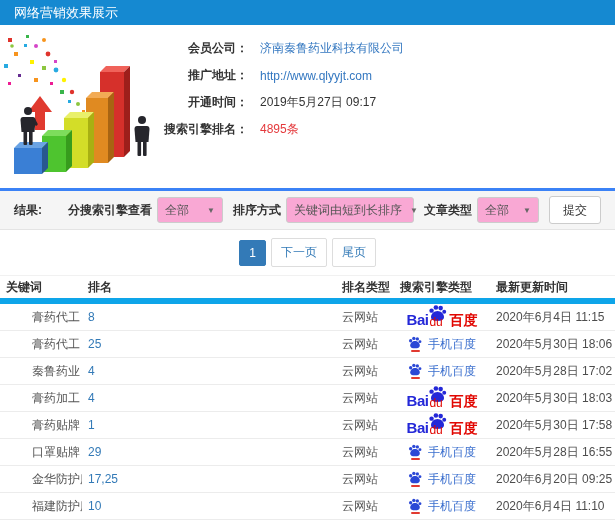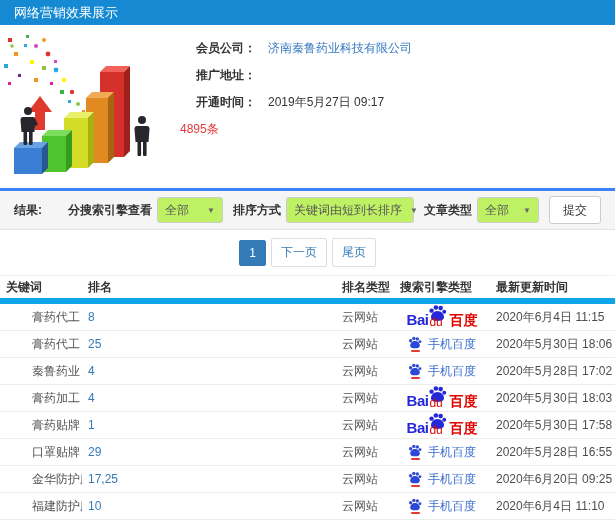--- a/index.html
+++ b/index.html
@@ -5,34 +5,34 @@
   html,body{margin:0;padding:0;}
   body{
     width:615px;height:520px;overflow:hidden;background:#fff;
     font-family:"Liberation Sans",sans-serif;font-size:12px;color:#333;
   }
   
   .topbar{height:25px;background:#1589d1;color:#fff;line-height:25px;padding:0 14px;font-size:13px;}
   
   .info{position:relative;height:163px;background:#fff;}
   .illus{position:absolute;left:0;top:5px;width:170px;height:155px;}
-  .fields{position:absolute;left:168px;top:10px;}
+  .fields{position:absolute;left:160px;top:10px;}
   .field{display:flex;align-items:center;height:27px;}
   .field .lbl{width:88px;text-align:right;font-weight:bold;color:#333;}
   .field .val{margin-left:12px;}
   .val.link{color:#3377c0;text-decoration:none;cursor:pointer;}
   .val.plain{color:#333;}
   .val.hl{color:#e4393c;}
   
   .filterbar{height:42px;background:#f5f5f5;border-top:3px solid #3b82f6;border-bottom:1px solid #e4e4e4;
     display:flex;align-items:center;padding:0 14px;box-sizing:border-box;}
   .result-lbl{font-weight:bold;color:#333;}
   .controls{margin-left:auto;display:flex;align-items:center;}
   .ctl-lbl{font-weight:bold;color:#333;margin:0 5px 0 10px;white-space:nowrap;}
-  .select{height:18px;box-sizing:border-box;border:1px solid #ccc;border-radius:3px;background:#bef264;
+  .select{height:18px;box-sizing:border-box;border:1px solid #ccc;border-radius:3px;background:#f9a8d4;
     display:flex;align-items:center;justify-content:space-between;padding:12px 7px;color:#555;cursor:pointer;white-space:nowrap;}
   .select .caret{font-size:8px;color:#666;margin-left:8px;}
   .sel-engine{width:66px;}
   .sel-sort{width:128px;}
   .sel-article{width:62px;}
   .btn-submit{height:28px;box-sizing:border-box;border:1px solid #ccc;border-radius:3px;background:#fff;
     padding:0 13px;margin-left:10px;color:#333;font-size:12px;font-family:inherit;cursor:pointer;}
   
   .pagination{height:45px;display:flex;align-items:center;justify-content:center;gap:5px;}
   .page{box-sizing:border-box;min-width:27px;padding:5px 9px;border:1px solid #ddd;border-radius:2px;
@@ -145,26 +145,28 @@
       </g>
     </svg>
   </div>
   <div class="fields">
     <div class="field">
       <span class="lbl">会员公司：</span>
       <span class="val link">济南秦鲁药业科技有限公司</span>
     </div>
     <div class="field">
       <span class="lbl">推广地址：</span>
+      <span class="val link">http://www.qlyyjt.com</span>
     </div>
     <div class="field">
       <span class="lbl">开通时间：</span>
       <span class="val plain">2019年5月27日 09:17</span>
     </div>
     <div class="field">
+      <span class="lbl">搜索引擎排名：</span>
       <span class="val hl">4895条</span>
     </div>
   </div>
 </div>
 
 <div class="filterbar">
   <span class="result-lbl">结果:</span>
   <div class="controls">
     <span class="ctl-lbl">分搜索引擎查看</span>
     <div class="select sel-engine">

